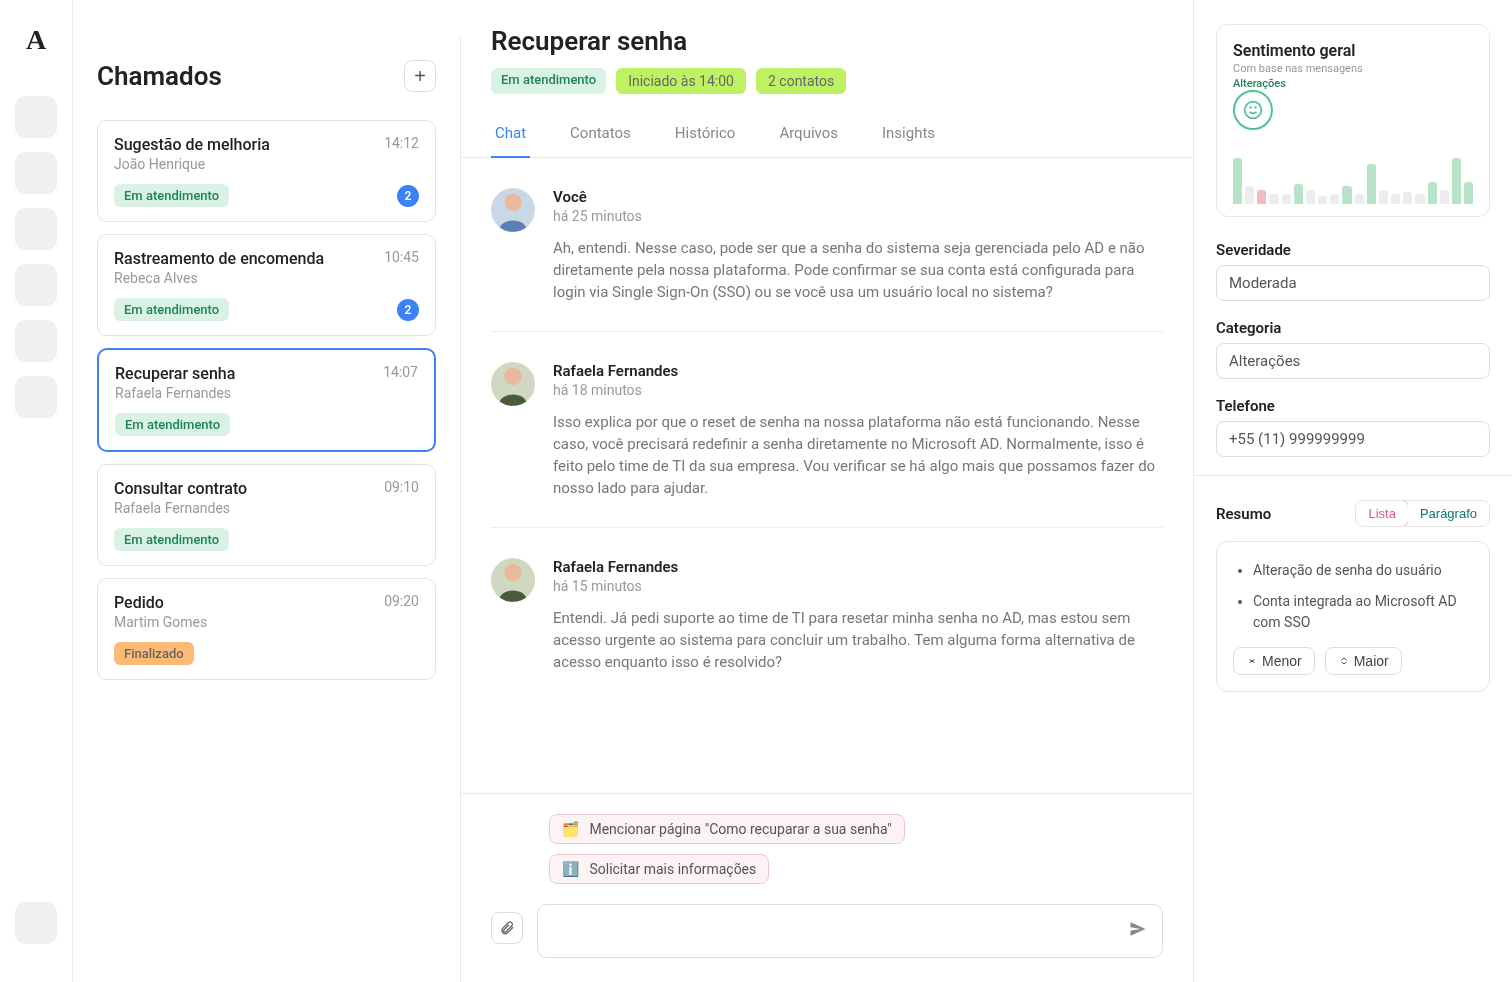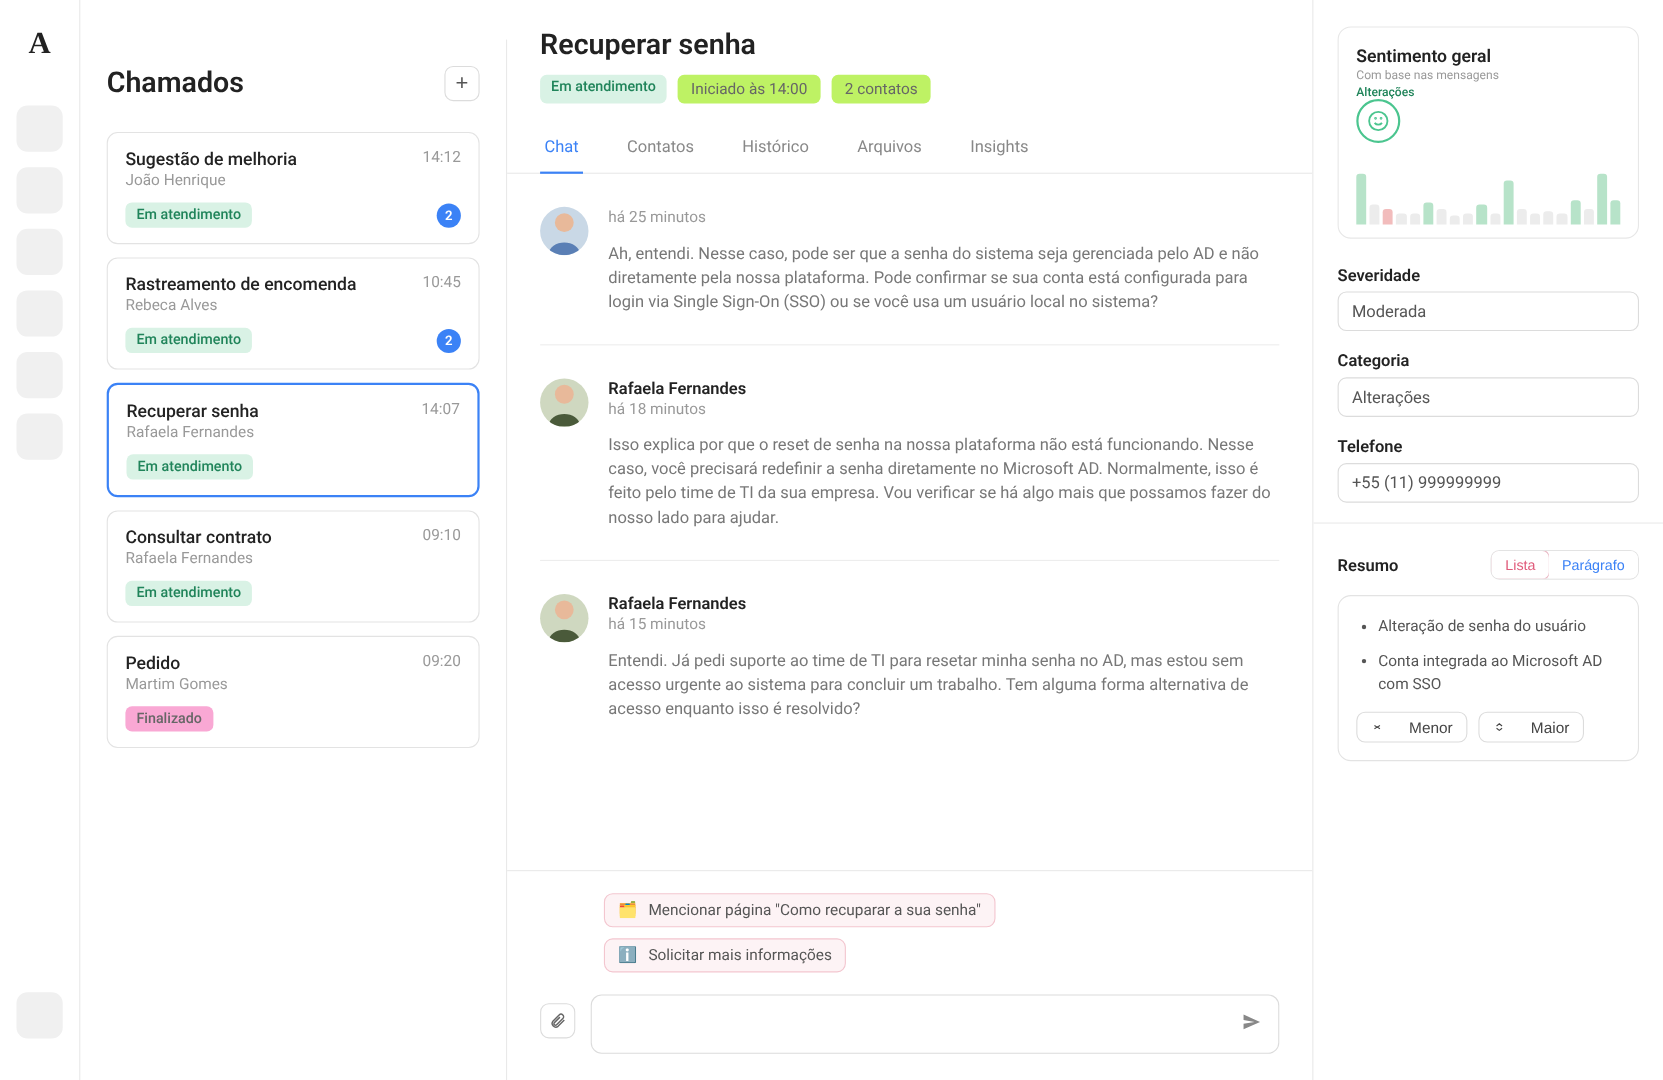--- a/index.html
+++ b/index.html
@@ -111,21 +111,21 @@
   margin-top: 12px;
 }
 .status-pill {
   display: inline-block;
   padding: 4px 10px;
   border-radius: 6px;
   font-size: 13px;
   font-weight: 500;
 }
 .status-open { background: #d9f2e5; color: #20845a; }
-.status-done { background: #f9a8d4; color: #666; }
+.status-done { background: #fdba74; color: #666; }
 .badge-count {
   width: 22px;
   height: 22px;
   border-radius: 11px;
   background: #3b82f6;
   color: #fff;
   font-size: 12px;
   display: flex;
   align-items: center;
   justify-content: center;
@@ -378,21 +378,21 @@
   border: 1px solid #e3e3e3;
   border-radius: 8px;
   overflow: hidden;
 }
 .seg-btn {
   padding: 5px 12px;
   background: #fff;
   border: none;
   font-size: 13px;
   cursor: pointer;
-  color: #3b82f6;
+  color: #0f766e;
 }
 .seg-btn.active {
   color: #e05a7a;
   border: 1px solid #e9b8c4;
   border-radius: 7px;
   margin: -1px;
 }
 .summary-box {
   border: 1px solid #e3e3e3;
   border-radius: 12px;
@@ -407,21 +407,21 @@
 }
 .summary-box li { margin-bottom: 10px; }
 .size-row {
   display: flex;
   gap: 10px;
   margin-top: 14px;
 }
 .size-btn {
   display: inline-flex;
   align-items: center;
-  gap: 23px;
+  gap: 4px;
   border: 1px solid #dcdcdc;
   border-radius: 8px;
   padding: 5px 12px;
   background: #fff;
   cursor: pointer;
   font-size: 14px;
   color: #444;
 }
 </style>
 </head>
@@ -535,20 +535,21 @@
       </div>
     <div class="chat" id="chat">
         <div class="msg">
     <div class="avatar blue">
             <svg viewBox="0 0 40 46">
               <circle cx="20" cy="15" r="9" fill="#e8b99a"></circle>
               <path d="M5 46 C5 30 35 30 35 46 Z" fill="#5a7fb5"></path>
             </svg>
           </div>
     <div class="msg-body">
+      <div class="msg-author">Você</div>
       <div class="msg-time">há 25 minutos</div>
       <div class="msg-text">Ah, entendi. Nesse caso, pode ser que a senha do sistema seja gerenciada pelo AD e não diretamente pela nossa plataforma. Pode confirmar se sua conta está configurada para login via Single Sign-On (SSO) ou se você usa um usuário local no sistema?</div>
     </div>
         </div>
         <div class="msg">
     <div class="avatar green">
             <svg viewBox="0 0 40 46">
               <circle cx="20" cy="15" r="9" fill="#e8b99a"></circle>
               <path d="M5 46 C5 30 35 30 35 46 Z" fill="#4a5a3a"></path>
             </svg>

